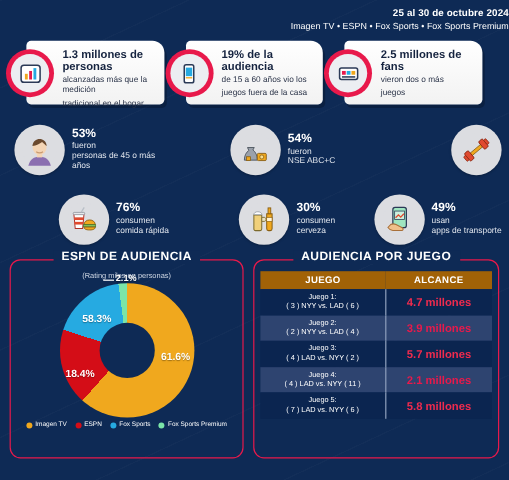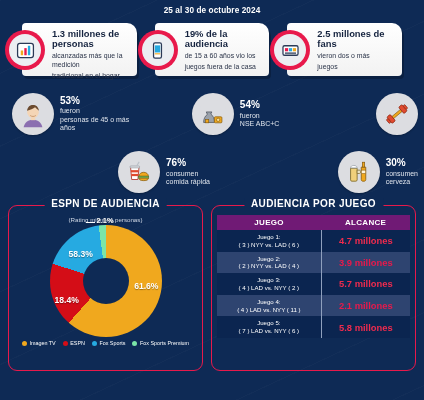--- a/index.html
+++ b/index.html
@@ -26,21 +26,21 @@
     position: absolute; inset: 0;
     background:
       repeating-linear-gradient(155deg, rgba(255,255,255,0.020) 0 1px, rgba(255,255,255,0) 1px 66px);
     pointer-events: none;
   }
 
   
   .header {
     position: relative;
     padding-top: 6px;
-    text-align: center;
+    text-align: right;
     color: #ffffff;
     z-index: 3;
   }
   .header .date {
     font-size: 8.2px;
     font-weight: bold;
     letter-spacing: .1px;
   }
   .header .channels {
     font-size: 7.4px;
@@ -216,21 +216,21 @@
     margin-top: 3px;
   }
   .legend-item { display: flex; align-items: center; gap: 2.5px; }
   .legend-dot { width: 5px; height: 5px; border-radius: 50%; }
   .legend-label { color: #ffffff; font-size: 5.4px; }
 
   
   .table-panel { height: 166px; padding: 9px 5px 5px 5px; }
   .tbl { width: 100%; border-collapse: collapse; }
   .tbl th {
-    background: #701a75;
+    background: #a16207;
     color: #ffffff;
     font-size: 8px;
     font-weight: bold;
     letter-spacing: .3px;
     padding: 3px 0;
     text-align: center;
   }
   .tbl td {
     text-align: center;
     padding: 3px 1px;
@@ -254,20 +254,21 @@
   .tbl tbody tr:nth-child(even) .cell-reach { color: #e8194b; }
 </style>
 </head>
 <body>
 
 <div class="bg-pattern"></div>
 <div class="bg-pattern2"></div>
 
 <div class="header">
   <div class="date">25 al 30 de octubre 2024</div>
+  <div class="channels">Imagen TV • ESPN • Fox Sports • Fox Sports Premium</div>
 </div>
 
 <div class="cards">
 
   <div class="card">
     <div class="card-body"></div>
     <div class="card-ring"></div>
     <div class="card-icon">
       <svg width="19" height="19" viewBox="0 0 24 24">
         <rect x="2" y="3" width="20" height="18" rx="3" fill="#fff" stroke="#2b3a57" stroke-width="1.6"></rect>
@@ -412,20 +413,36 @@
           <rect x="18.4" y="14" width="4.8" height="3.6" fill="#fff4d8" stroke="#8a5f12" stroke-width=".6"></rect>
         </svg>
       </div>
       <div class="stat-text">
         <div class="stat-pct">30%</div>
         <div class="stat-l1">consumen</div>
         <div class="stat-l2">cerveza</div>
       </div>
     </div>
 
+    <div class="stat">
+      <div class="stat-bubble">
+        <svg width="30" height="30" viewBox="0 0 32 32">
+          <circle cx="16" cy="16" r="15" fill="#dcdde1"></circle>
+          <rect x="10" y="5.2" width="12" height="18" rx="2" fill="#9fe5c0" stroke="#2b3a57" stroke-width="1.1"></rect>
+          <rect x="11.6" y="8.4" width="8.8" height="7.4" fill="#cdf2df" stroke="#2b3a57" stroke-width=".7"></rect>
+          <path d="M12.4 14.4l2.6-2.6 2 2 2.8-3" stroke="#e04a2f" stroke-width="1.2" fill="none"></path>
+          <path d="M8 20.4c1.6-.8 3.2-.8 4.8 0l5.6 2.8c1.2.6 1 2.4-.6 2.4H10c-2 0-3.4-1.2-4.4-2.6z" fill="#f0c08a" stroke="#a8703a" stroke-width=".9"></path>
+        </svg>
+      </div>
+      <div class="stat-text">
+        <div class="stat-pct">49%</div>
+        <div class="stat-l1">usan</div>
+        <div class="stat-l2">apps de transporte</div>
+      </div>
+    </div>
 
   </div>
 </div>
 
 <div class="bottom">
 
   <div class="panel share-panel">
     <div class="panel-title">ESPN DE AUDIENCIA</div>
     <div class="share-sub">(Rating miles en personas)</div>
 

